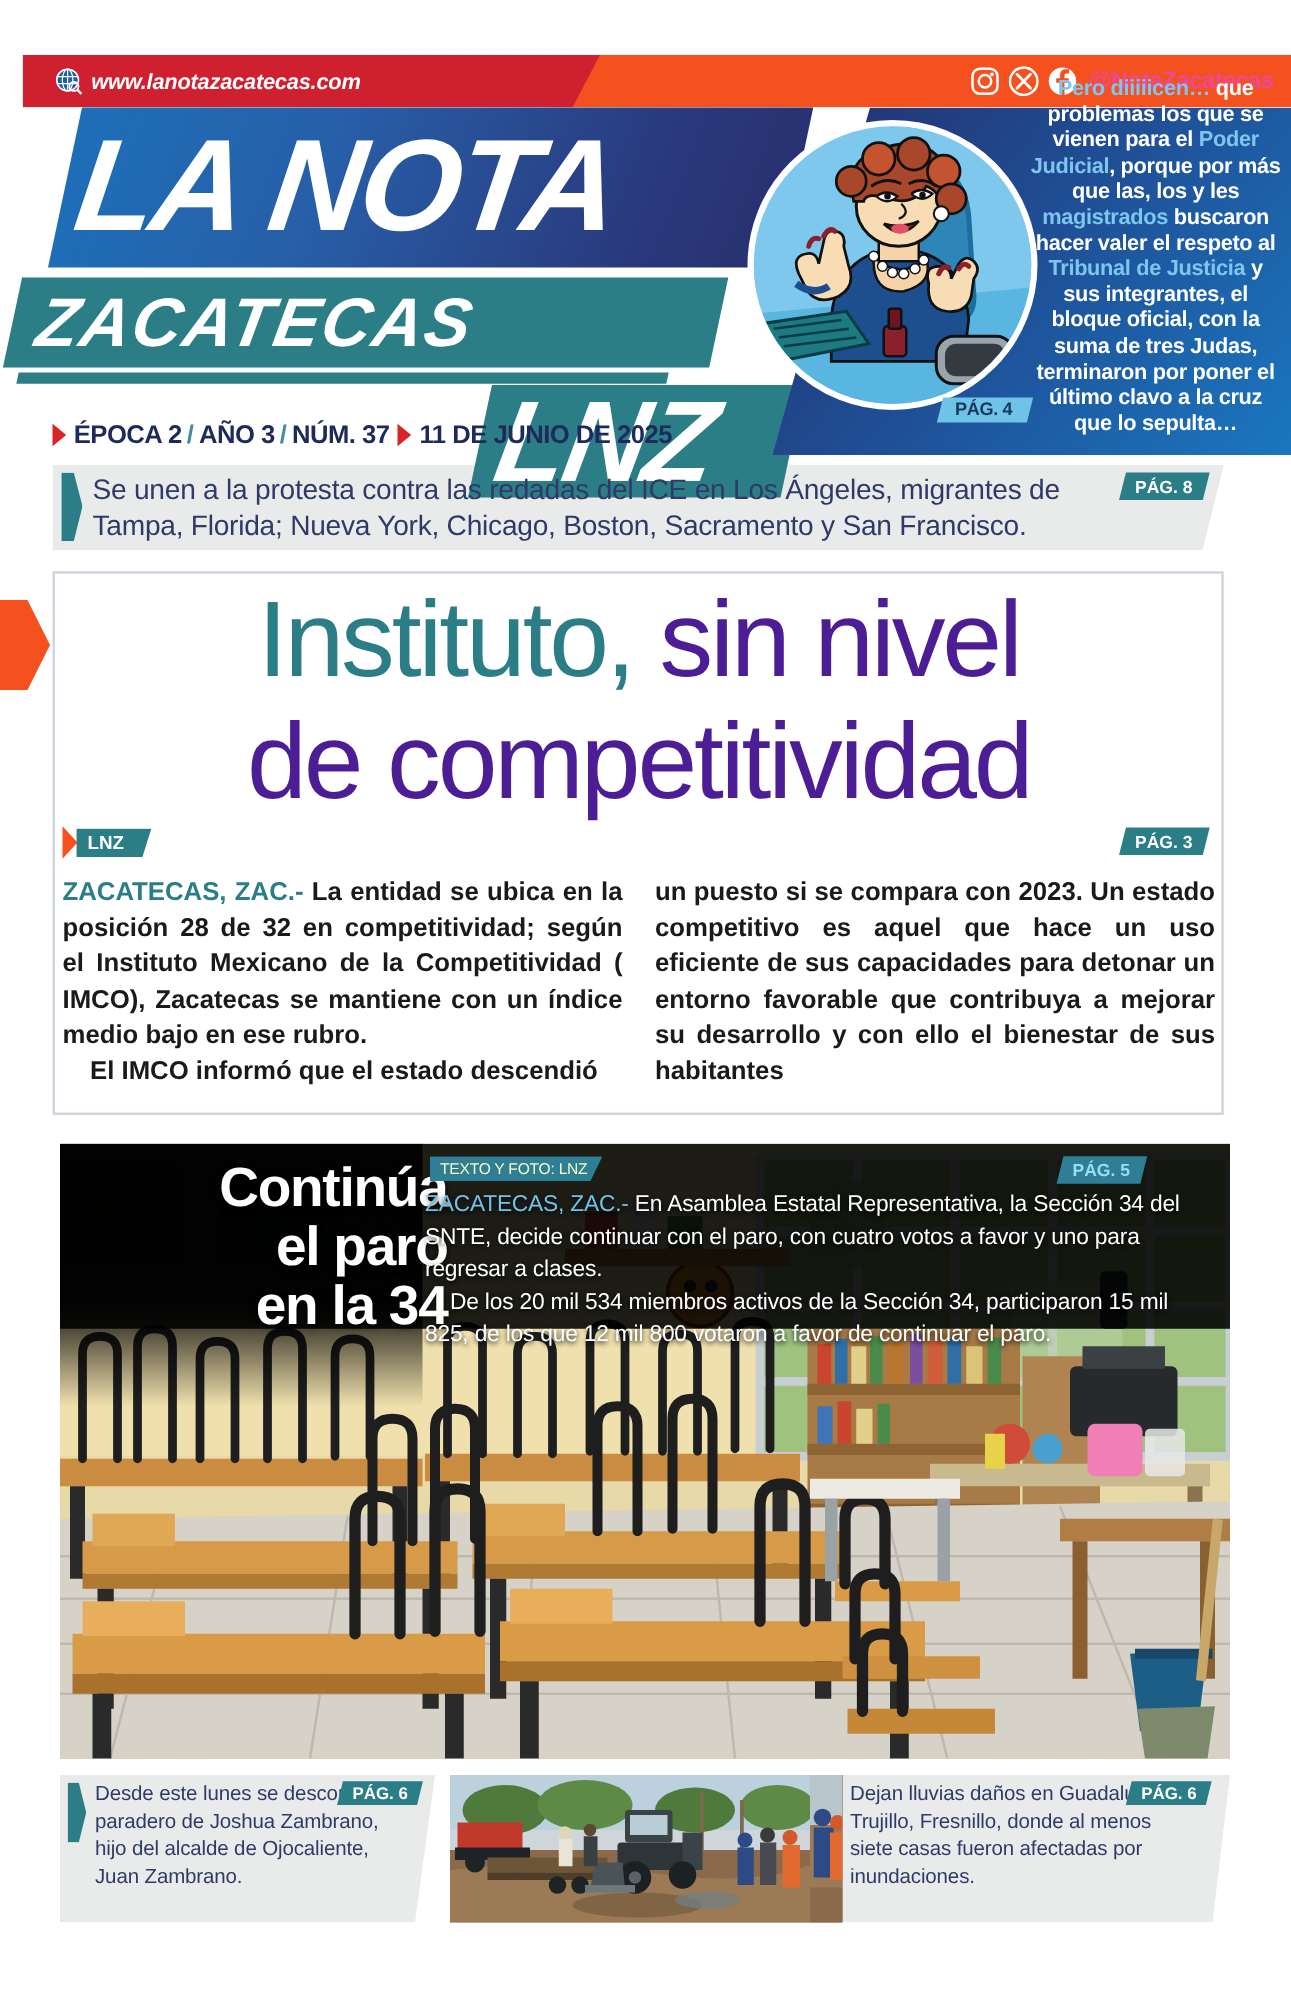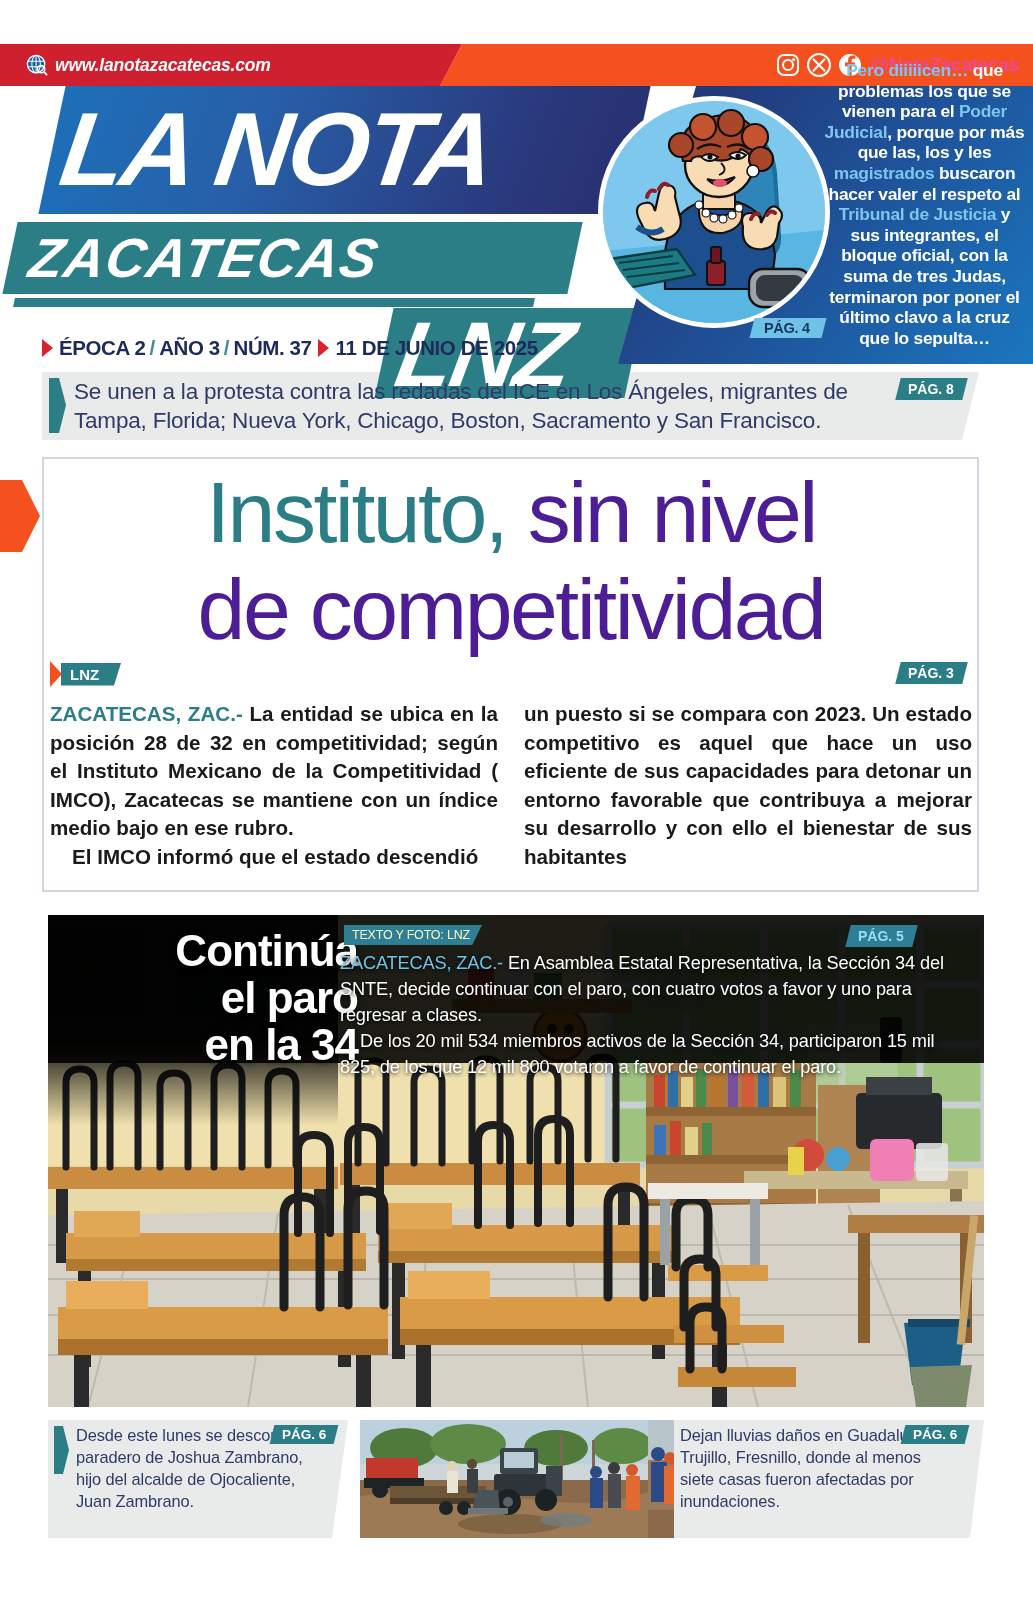--- a/index.html
+++ b/index.html
@@ -7,21 +7,21 @@
     width: 1033px; height: 1600px;
     background: #ffffff;
     font-family: "Liberation Sans", sans-serif;
     overflow: hidden;
   }
   .page { position: relative; width: 1033px; height: 1600px; background: #fff; }
 
   
   .topbar { position: absolute; left: 0; top: 44px; width: 1033px; height: 42px; }
   .topbar-red {
-    position: absolute; left: 0; top: 0; width: 462px; height: 42px;
+    position: absolute; left: 18px; top: 0; width: 462px; height: 42px;
     background: #cf2030;
     clip-path: polygon(0 0, 462px 0, 440px 42px, 0 42px);
     display: flex; align-items: center;
   }
   .topbar-orange {
     position: absolute; left: 440px; top: 0; width: 593px; height: 42px;
     background: #f4511e;
     clip-path: polygon(22px 0, 593px 0, 593px 42px, 0 42px);
   }
   .globe-icon {

